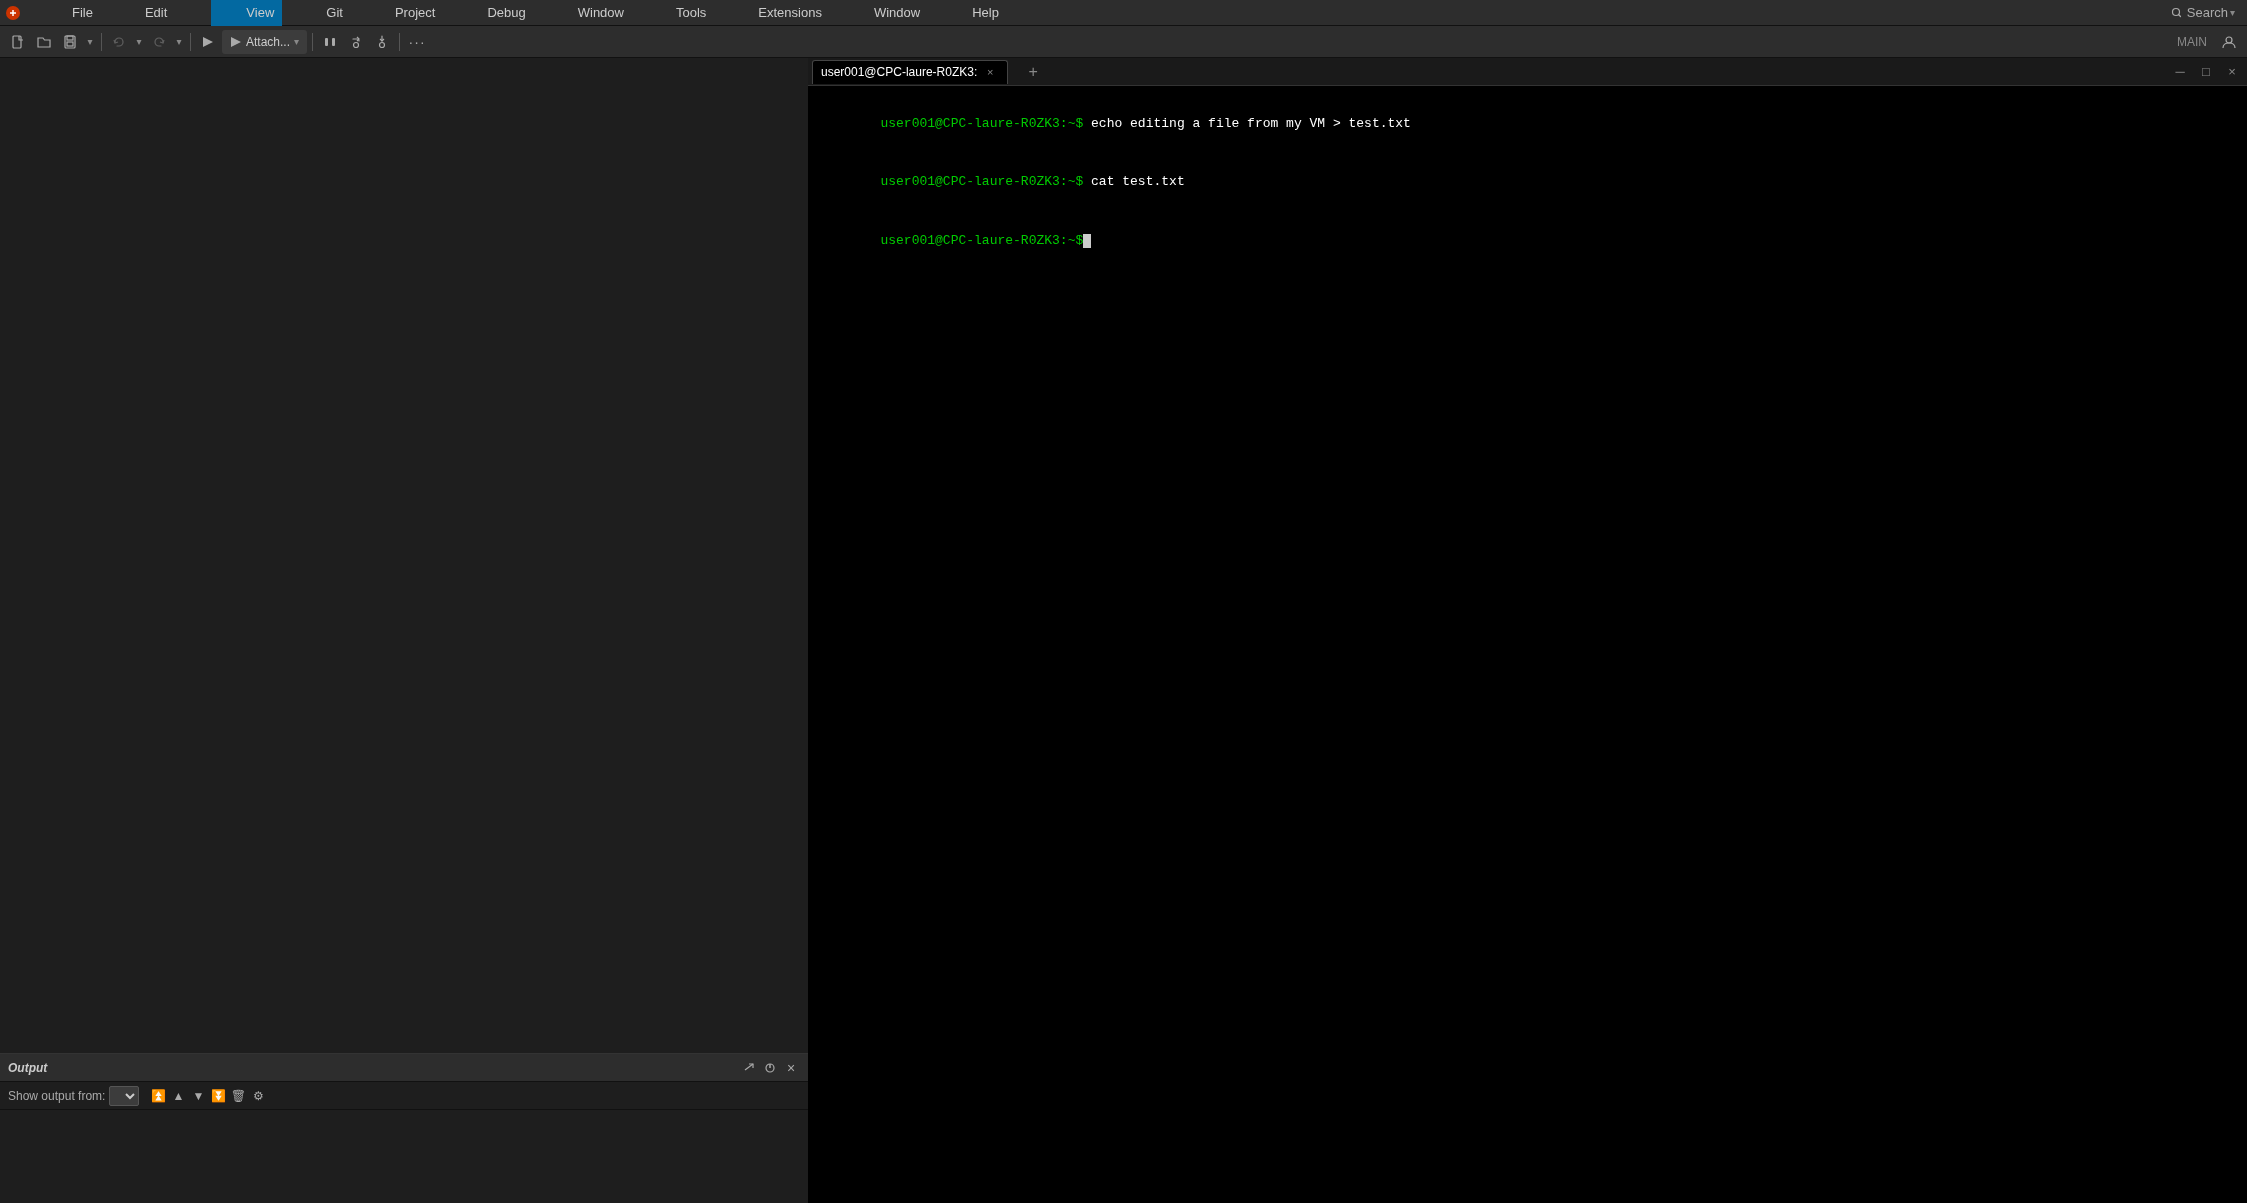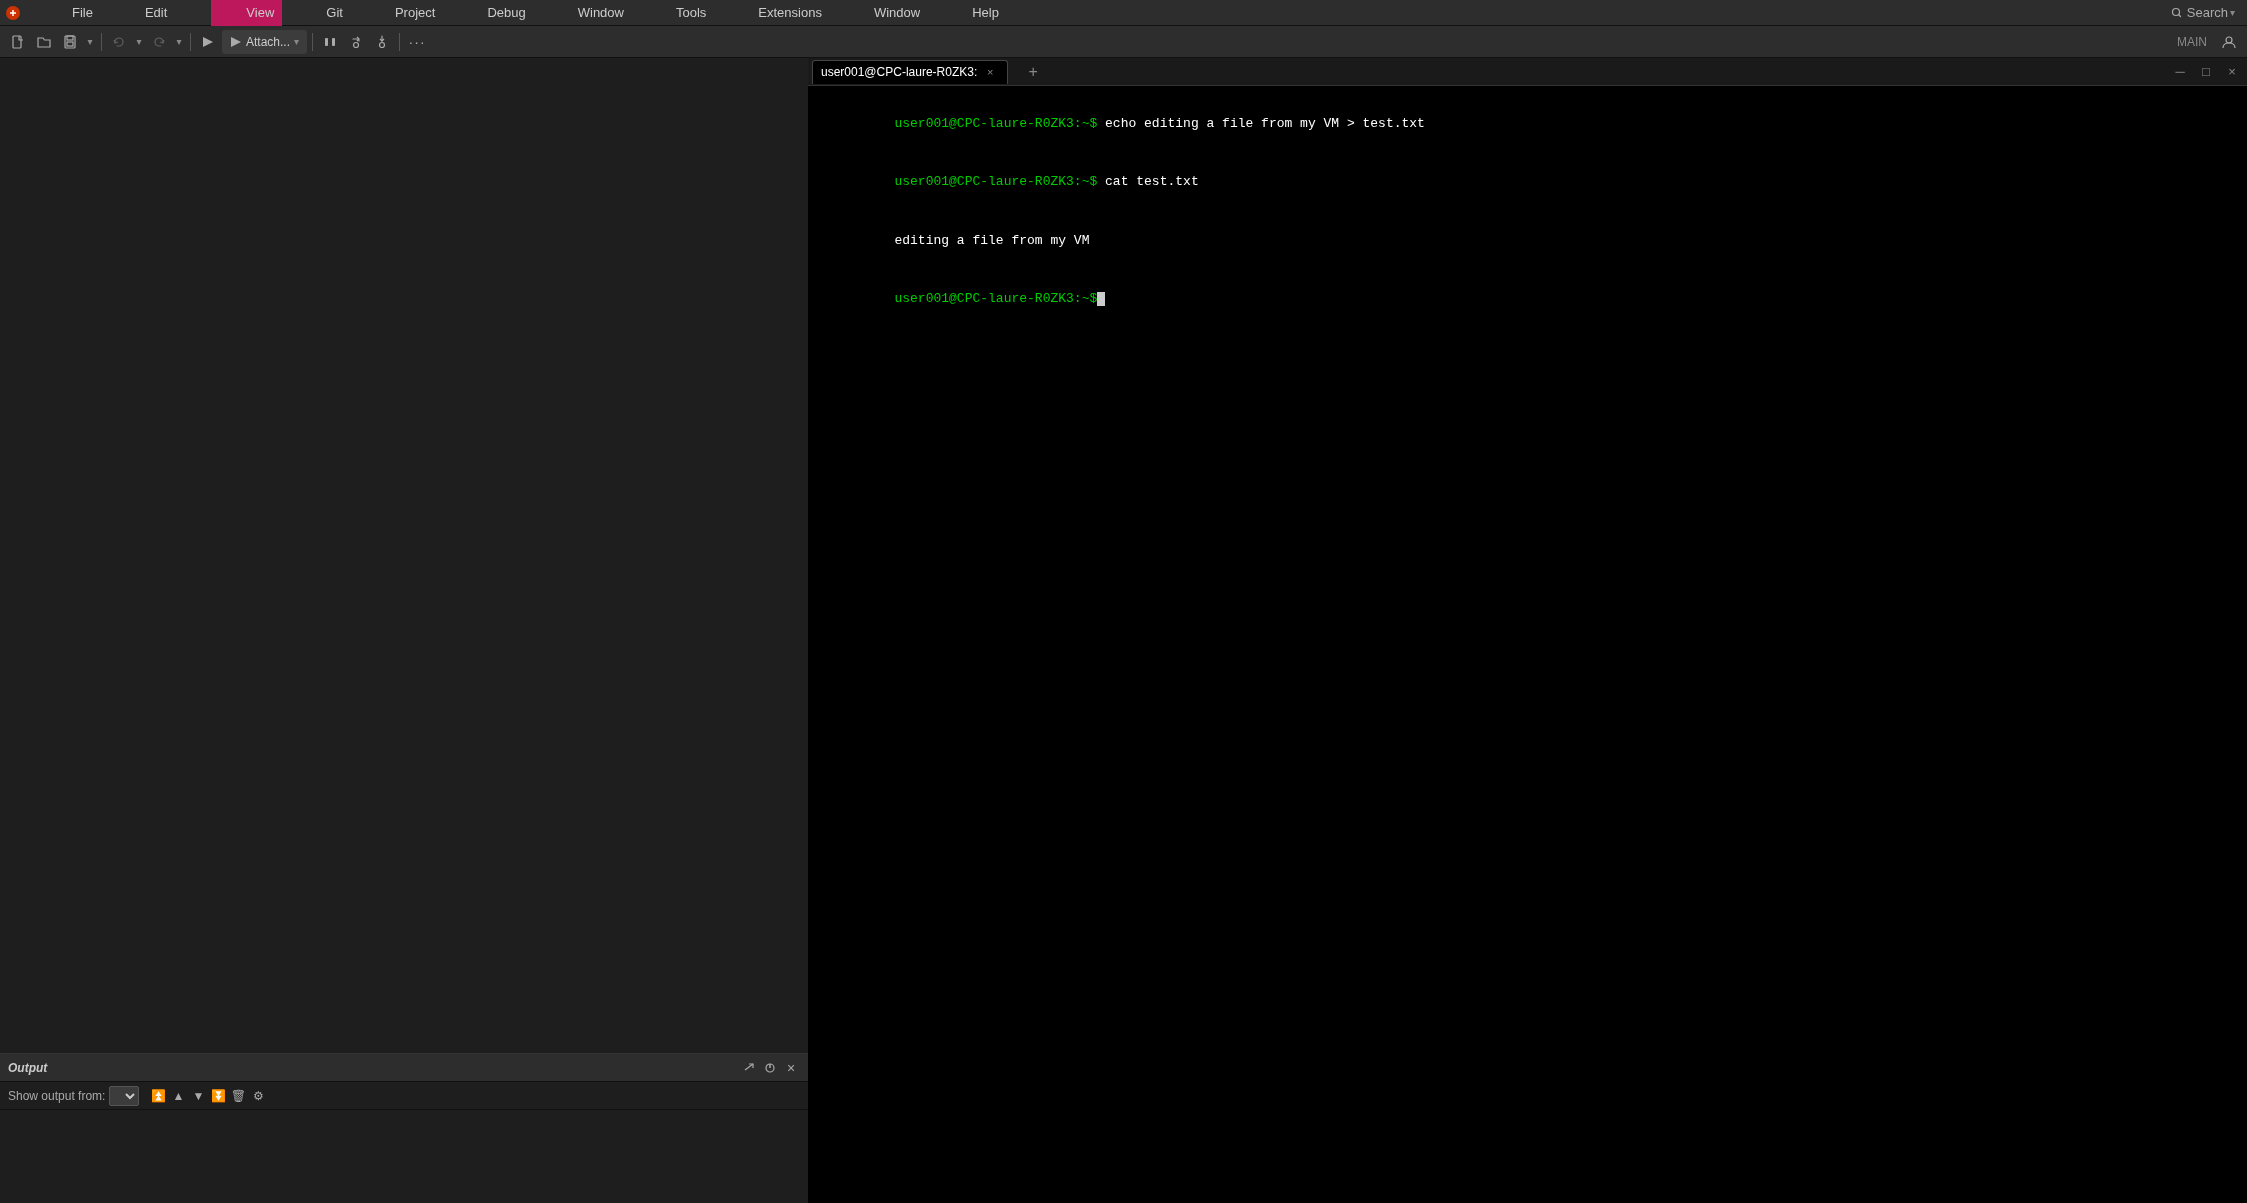--- a/index.html
+++ b/index.html
@@ -269,21 +269,21 @@
       justify-content: center;
       cursor: pointer;
       color: #888;
       font-size: 13px;
       border-radius: 2px;
     }
 
     #terminal-content {
       flex: 1;
       background: #000000;
-      padding: 8px 24px;
+      padding: 8px 10px;
       font-family: 'Consolas', 'Courier New', monospace;
       font-size: 13px;
       line-height: 1.5;
       overflow-y: auto;
     }
     .term-line {
       white-space: pre;
       display: block;
     }
     .term-prompt { color: #00cc00; }
@@ -314,21 +314,21 @@
 
 <div id="menu-bar">
   <div class="menu-logo">
     <svg viewBox="0 0 16 16" fill="none">
       <circle cx="8" cy="8" r="7" fill="#cc3300"></circle>
       <path d="M5 8h6M8 5v6" stroke="#fff" stroke-width="1.5"></path>
     </svg>
   </div>
   <div class="menu-item">File</div>
   <div class="menu-item">Edit</div>
-  <div class="menu-item" style="background:#be185d;padding-left:35px;">View</div>
+  <div class="menu-item" style="background:#0369a1;padding-left:35px;">View</div>
   <div class="menu-item">Git</div>
   <div class="menu-item">Project</div>
   <div class="menu-item">Debug</div>
   <div class="menu-item">Window</div>
   <div class="menu-item">Tools</div>
   <div class="menu-item">Extensions</div>
   <div class="menu-item">Window</div>
   <div class="menu-item">Help</div>
   <div class="menu-search">
     <svg viewBox="0 0 12 12" fill="none">
@@ -493,21 +493,18 @@
       </div>
     </div>
     <div id="terminal-content">
       <span class="term-line">
         <span class="term-prompt">user001@CPC-laure-R0ZK3:~$</span><span class="term-command"> echo editing a file from my VM &gt; test.txt</span>
       </span>
       <span class="term-line">
         <span class="term-prompt">user001@CPC-laure-R0ZK3:~$</span><span class="term-command"> cat test.txt</span>
       </span>
       <span class="term-line">
-        <span class="term-output">editing a file from my VM</span>
-      </span>
-      <span class="term-line">
         <span class="term-prompt">user001@CPC-laure-R0ZK3:~$</span><span class="term-cursor"></span>
       </span>
     </div>
   </div>
 
 </div>
 
 </body></html>

